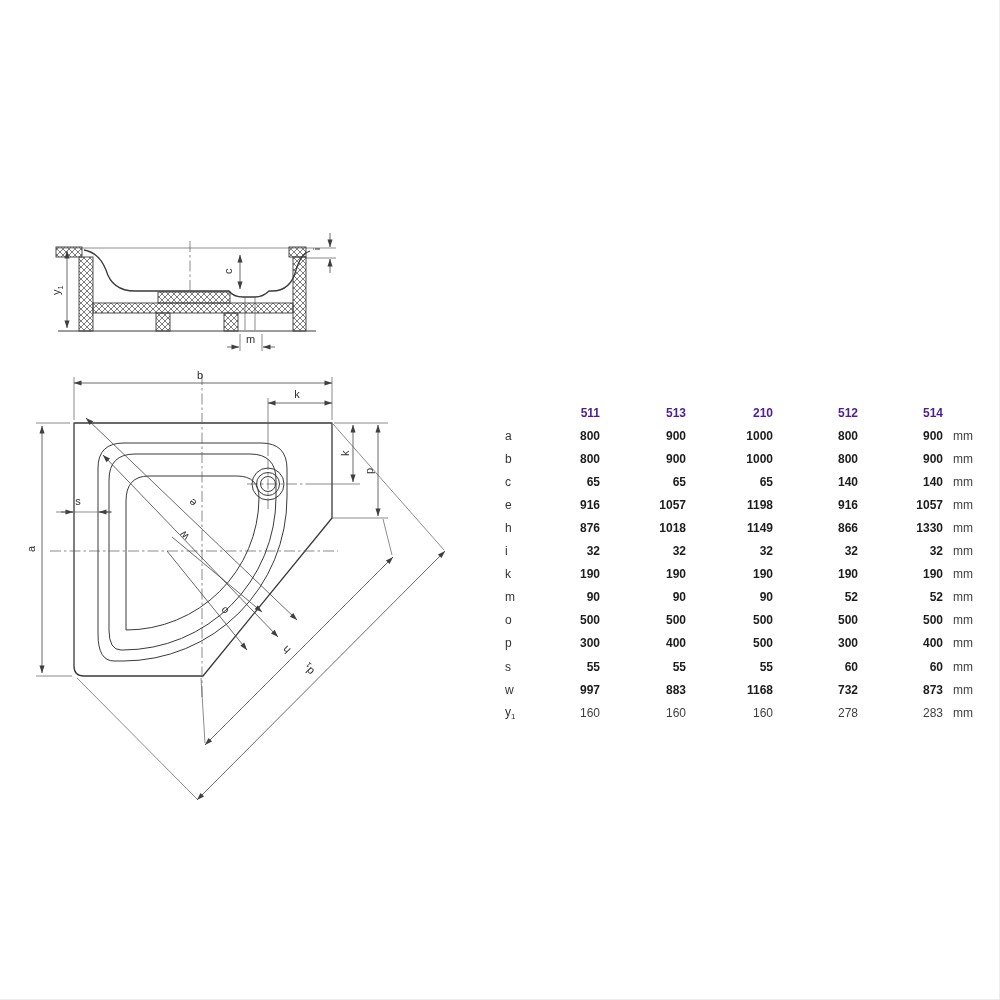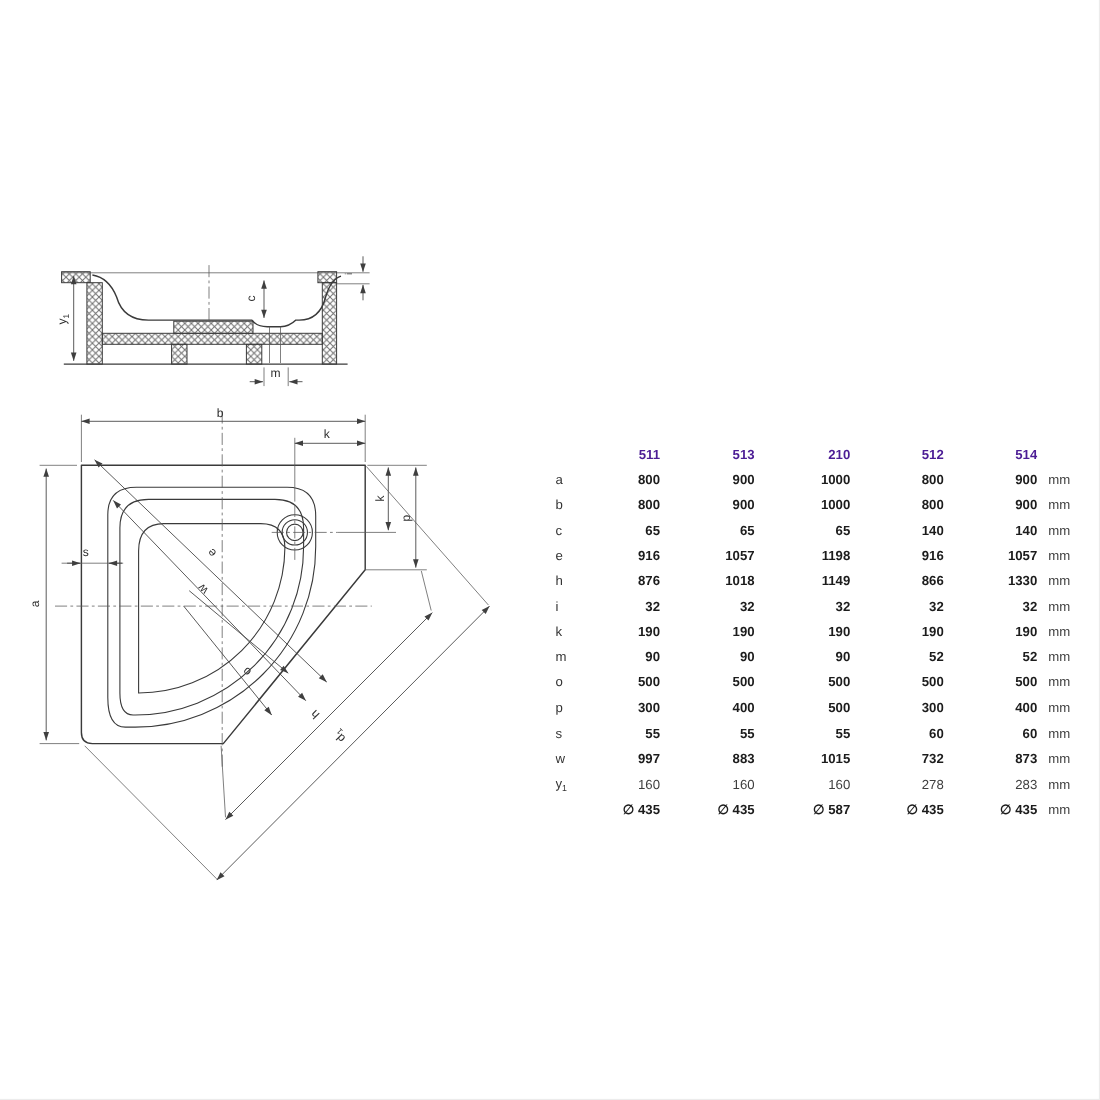--- a/index.html
+++ b/index.html
@@ -288,39 +288,30 @@
           <td class="val">55</td>
           <td class="val">55</td>
           <td class="val">60</td>
           <td class="val">60</td>
           <td class="unit">mm</td>
         </tr>
         <tr class="b">
           <td class="lbl">w</td>
           <td class="val">997</td>
           <td class="val">883</td>
-          <td class="val">1015</td>
+          <td class="val">1168</td>
           <td class="val">732</td>
           <td class="val">873</td>
           <td class="unit">mm</td>
         </tr>
         <tr class="n">
           <td class="lbl">y<sub class="s2">1</sub></td>
           <td class="val">160</td>
           <td class="val">160</td>
           <td class="val">160</td>
           <td class="val">278</td>
           <td class="val">283</td>
           <td class="unit">mm</td>
         </tr>
-        <tr class="b">
-          <td class="lbl"></td>
-          <td class="val">∅ 435</td>
-          <td class="val">∅ 435</td>
-          <td class="val">∅ 587</td>
-          <td class="val">∅ 435</td>
-          <td class="val">∅ 435</td>
-          <td class="unit">mm</td>
-        </tr>
       </tbody>
   </table>
 
 </div>
 
 </body></html>

